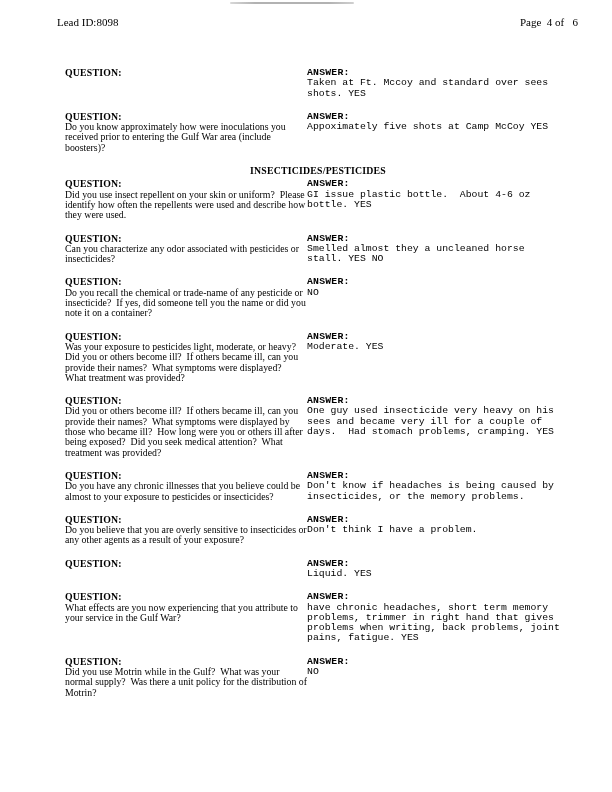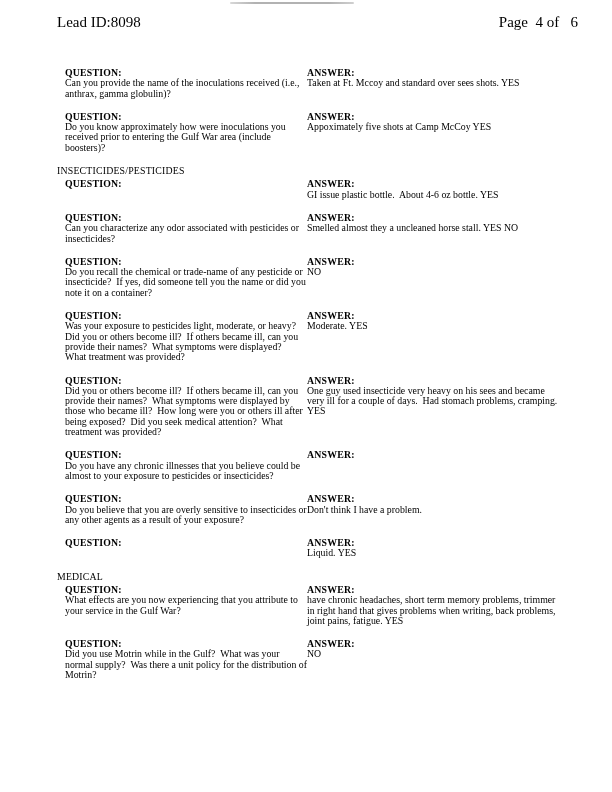--- a/index.html
+++ b/index.html
@@ -25,21 +25,21 @@
     background: linear-gradient(to right, #d8d8d8, #b2b2b2 20%, #b2b2b2 80%, #d0d0d0);
     border-radius: 1px;
   }
   .page-header {
     position: absolute;
     top: 17px;
     left: 57px;
     right: 34px;
     display: flex;
     justify-content: space-between;
-    font-size: 15px;
+    font-size: 11px;
     line-height: 11px;
   }
   .page-num {
     white-space: pre;
   }
   .content {
     position: absolute;
     top: 68px;
     left: 57px;
     width: 522px;
@@ -55,72 +55,74 @@
     width: 250px;
     padding-left: 8px;
     box-sizing: border-box;
     flex: none;
   }
   .a-col {
     width: 263px;
     padding-left: 0;
     box-sizing: border-box;
     flex: none;
+    font-family: Liberation Mono, monospace;
   }
   .qa-label {
     font-weight: bold;
     letter-spacing: 0.2px;
   }
   .qa-text {
     white-space: pre-wrap;
   }
   .a-col .qa-text {
     max-width: 255px;
   }
   .section-heading {
-    font-weight: normal;
+    font-weight: bold;
     letter-spacing: 0.2px;
     margin: 4px 0 3px 0;
+    text-align: center;
   }
 </style>
 </head>
 <body>
 
 <div class="scan-artifact"></div>
 
 <div class="page-header">
   <span>Lead ID:8098</span>
   <span class="page-num">Page  4 of   6</span>
 </div>
 
 <div class="content">
     <div class="qa-row">
       <div class="q-col">
         <div class="qa-label">QUESTION:</div>
-        <div class="qa-text">Can you provide the name of the inoculations received (i.e., anthrax, gamma globulin)?</div>
       </div>
       <div class="a-col">
         <div class="qa-label">ANSWER:</div>
         <div class="qa-text">Taken at Ft. Mccoy and standard over sees shots. YES</div>
       </div>
     </div>
     <div class="qa-row">
       <div class="q-col">
         <div class="qa-label">QUESTION:</div>
         <div class="qa-text">Do you know approximately how were inoculations you received prior to entering the Gulf War area (include boosters)?</div>
       </div>
       <div class="a-col">
         <div class="qa-label">ANSWER:</div>
         <div class="qa-text">Appoximately five shots at Camp McCoy YES</div>
       </div>
     </div>
     <div class="section-heading">INSECTICIDES/PESTICIDES</div>
     <div class="qa-row">
       <div class="q-col">
         <div class="qa-label">QUESTION:</div>
+        <div class="qa-text">Did you use insect repellent on your skin or uniform?  Please identify how often the repellents were used and describe how they were used.</div>
       </div>
       <div class="a-col">
         <div class="qa-label">ANSWER:</div>
         <div class="qa-text">GI issue plastic bottle.  About 4-6 oz bottle. YES</div>
       </div>
     </div>
     <div class="qa-row">
       <div class="q-col">
         <div class="qa-label">QUESTION:</div>
         <div class="qa-text">Can you characterize any odor associated with pesticides or insecticides?</div>
@@ -160,20 +162,21 @@
         <div class="qa-text">One guy used insecticide very heavy on his sees and became very ill for a couple of days.  Had stomach problems, cramping. YES</div>
       </div>
     </div>
     <div class="qa-row">
       <div class="q-col">
         <div class="qa-label">QUESTION:</div>
         <div class="qa-text">Do you have any chronic illnesses that you believe could be almost to your exposure to pesticides or insecticides?</div>
       </div>
       <div class="a-col">
         <div class="qa-label">ANSWER:</div>
+        <div class="qa-text">Don't know if headaches is being caused by insecticides, or the memory problems.</div>
       </div>
     </div>
     <div class="qa-row">
       <div class="q-col">
         <div class="qa-label">QUESTION:</div>
         <div class="qa-text">Do you believe that you are overly sensitive to insecticides or any other agents as a result of your exposure?</div>
       </div>
       <div class="a-col">
         <div class="qa-label">ANSWER:</div>
         <div class="qa-text">Don't think I have a problem.</div>
@@ -181,21 +184,20 @@
     </div>
     <div class="qa-row">
       <div class="q-col">
         <div class="qa-label">QUESTION:</div>
       </div>
       <div class="a-col">
         <div class="qa-label">ANSWER:</div>
         <div class="qa-text">Liquid. YES</div>
       </div>
     </div>
-    <div class="section-heading">MEDICAL</div>
     <div class="qa-row">
       <div class="q-col">
         <div class="qa-label">QUESTION:</div>
         <div class="qa-text">What effects are you now experiencing that you attribute to your service in the Gulf War?</div>
       </div>
       <div class="a-col">
         <div class="qa-label">ANSWER:</div>
         <div class="qa-text">have chronic headaches, short term memory problems, trimmer in right hand that gives problems when writing, back problems, joint pains, fatigue. YES</div>
       </div>
     </div>

